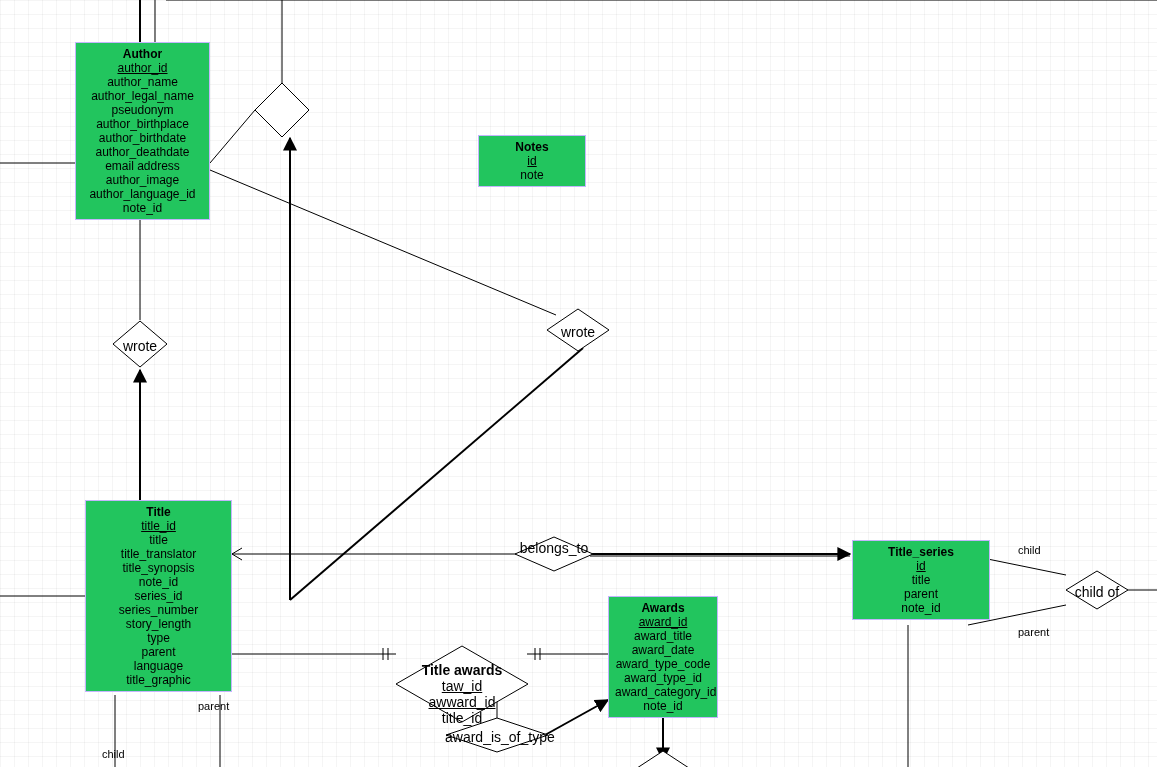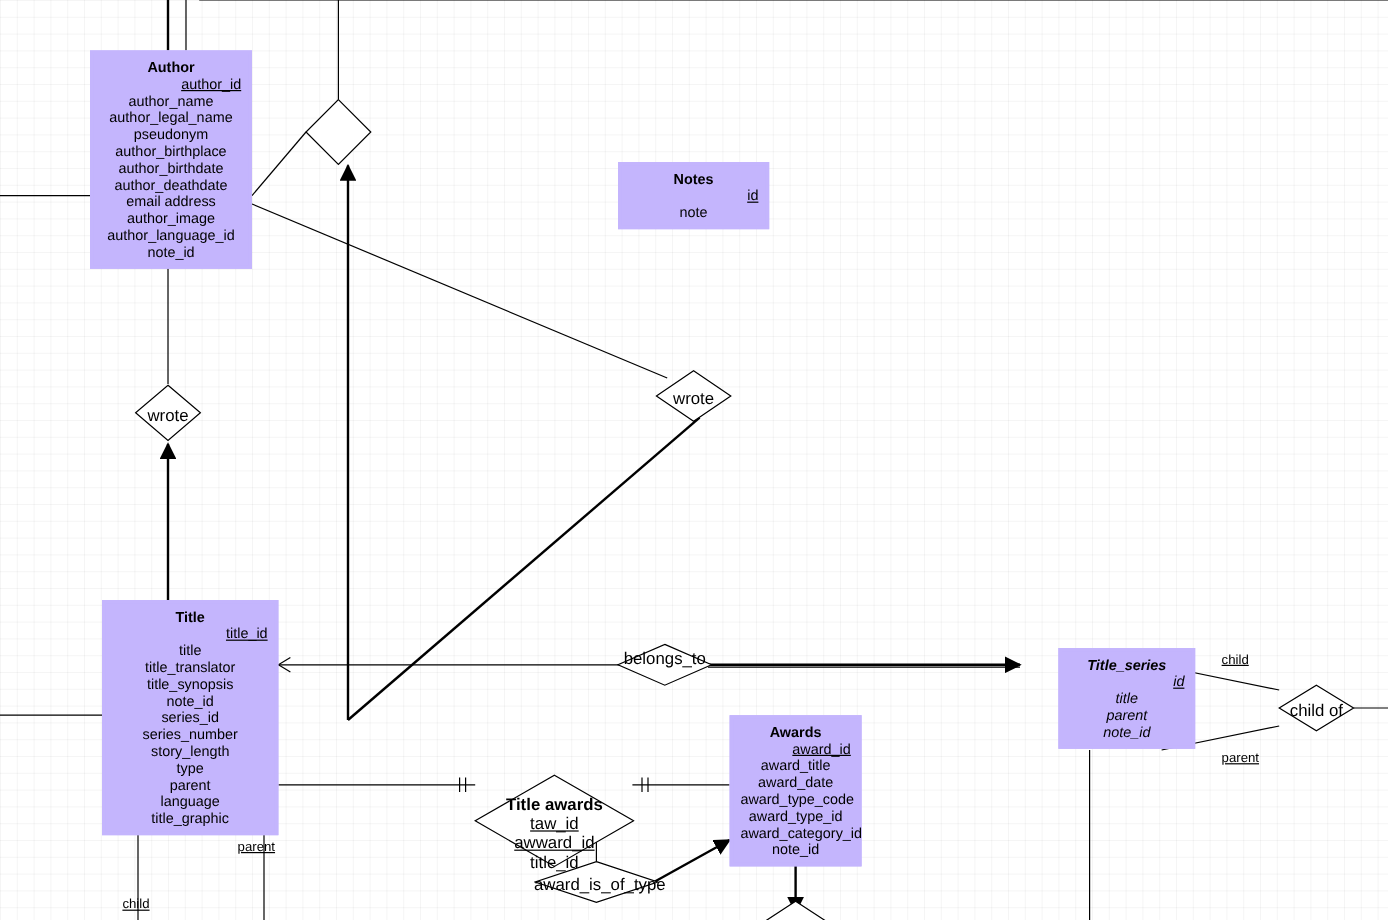--- a/index.html
+++ b/index.html
@@ -12,34 +12,33 @@
     color: #000;
     background:
       linear-gradient(to right, rgba(0,0,0,0.04) 1px, transparent 1px) 0 0 / 14px 14px,
       linear-gradient(to bottom, rgba(0,0,0,0.04) 1px, transparent 1px) 0 0 / 14px 14px,
       #fff;
     position: relative;
     overflow: hidden;
   }
   .entity {
     position: absolute;
-    background: #c4b5fd;
-    border: 3px solid #c4b5fd;
+    background: #22c55e;
+    border: 1px solid #c4b5fd;
     text-align: center;
     padding: 4px 6px;
     box-sizing: border-box;
   }
   .entity .title {
     font-weight: bold;
     display: block;
   }
   .entity .key {
     text-decoration: underline;
     display: block;
-    text-align: right;
   }
   .entity .attr {
     display: block;
   }
   .relation {
     position: absolute;
     transform: translate(-50%, -50%);
     pointer-events: none;
   }
   .diamond {
@@ -75,21 +74,20 @@
     height: 767px;
     z-index: 0;
     pointer-events: none;
   }
   .edge-label {
     position: absolute;
     font-size: 11px;
     color: #000;
     background: transparent;
     white-space: nowrap;
-    text-decoration: underline;
   }
 </style>
 </head>
 <body>
 
 <svg class="wires" viewBox="0 0 1157 767">
   <defs>
     <marker id="arrow" viewBox="0 0 10 10" refX="9" refY="5" markerWidth="7" markerHeight="7" orient="auto-start-reverse">
       <path d="M0,0 L10,5 L0,10 Z" fill="#000"></path>
     </marker>
@@ -159,21 +157,21 @@
   <span class="attr">pseudonym</span>
   <span class="attr">author_birthplace</span>
   <span class="attr">author_birthdate</span>
   <span class="attr">author_deathdate</span>
   <span class="attr">email address</span>
   <span class="attr">author_image</span>
   <span class="attr">author_language_id</span>
   <span class="attr">note_id</span>
 </div>
 
-<div class="entity" style="left:478px; top:135px; width:126px;margin-left:37px;">
+<div class="entity" style="left:478px; top:135px; width:108px;">
   <span class="title">Notes</span>
   <span class="key">id</span>
   <span class="attr">note</span>
 </div>
 
 <div class="entity" style="left:85px; top:500px; width:147px;">
   <span class="title">Title</span>
   <span class="key">title_id</span>
   <span class="attr">title</span>
   <span class="attr">title_translator</span>
@@ -192,21 +190,21 @@
   <span class="title">Awards</span>
   <span class="key">award_id</span>
   <span class="attr">award_title</span>
   <span class="attr">award_date</span>
   <span class="attr">award_type_code</span>
   <span class="attr">award_type_id</span>
   <span class="attr">award_category_id</span>
   <span class="attr">note_id</span>
 </div>
 
-<div class="entity" style="left:882px; top:540px; width:114px;font-style:italic;">
+<div class="entity" style="left:852px; top:540px; width:138px;">
   <span class="title">Title_series</span>
   <span class="key">id</span>
   <span class="attr">title</span>
   <span class="attr">parent</span>
   <span class="attr">note_id</span>
 </div>
 
 <div class="relation" style="left:282px; top:110px; width:56px; height:56px;">
   <svg class="diamond" width="56" height="56">
       <polygon points="28,1 55,28 28,55 1,28"></polygon>

